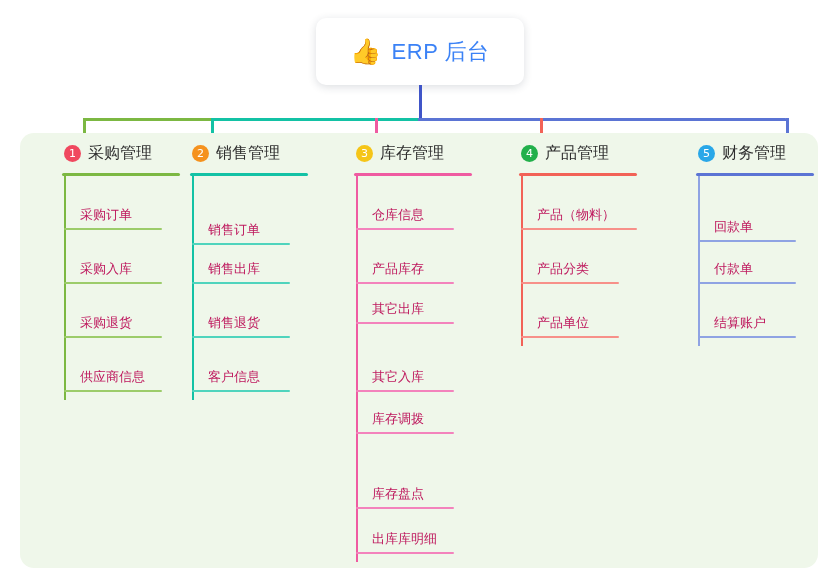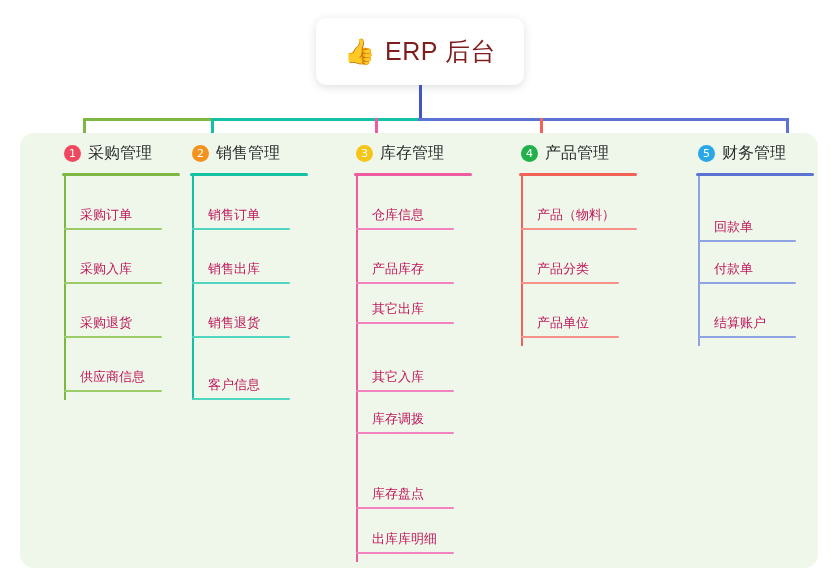--- a/index.html
+++ b/index.html
@@ -36,22 +36,22 @@
     gap: 10px;
     box-sizing: border-box;
   }
   .root-emoji {
     font-family: "DejaVu Sans", sans-serif;
     font-size: 25px;
     line-height: 1;
     color: #f2b33d;
   }
   .root-title {
-    font-size: 25px;
-    color: #7f1d1d;
+    font-size: 22px;
+    color: #3b82f6;
     letter-spacing: 0.5px;
     white-space: nowrap;
   }
 
   
   .conn {
     position: absolute;
   }
   .vline { width: 3px; }
   .hline { height: 3px; }
@@ -185,33 +185,33 @@
     </div>
 
     <div class="column" style="left:170px; width:150px;">
       <div class="col-header">
         <span class="badge" style="background:#f5921e;">2</span>
         <span class="col-title">销售管理</span>
       </div>
       <div class="header-rule" style="background:#13c2a5;"></div>
       <div class="spine" style="height:224px; background:#13c2a5;"></div>
 
-      <div class="leaf" style="top:43px; height:54px;">
+      <div class="leaf" style="top:43px; height:69px;">
         <span class="leaf-label">销售订单</span>
         <span class="leaf-rule" style="background:#4fd4bd;"></span>
       </div>
       <div class="leaf" style="top:97px; height:54px;">
         <span class="leaf-label">销售出库</span>
         <span class="leaf-rule" style="background:#4fd4bd;"></span>
       </div>
       <div class="leaf" style="top:151px; height:54px;">
         <span class="leaf-label">销售退货</span>
         <span class="leaf-rule" style="background:#4fd4bd;"></span>
       </div>
-      <div class="leaf" style="top:205px; height:62px;">
+      <div class="leaf" style="top:205px; height:54px;">
         <span class="leaf-label">客户信息</span>
         <span class="leaf-rule" style="background:#4fd4bd;"></span>
       </div>
     </div>
 
     <div class="column" style="left:334px; width:150px;">
       <div class="col-header">
         <span class="badge" style="background:#f5c518;">3</span>
         <span class="col-title">库存管理</span>
       </div>

